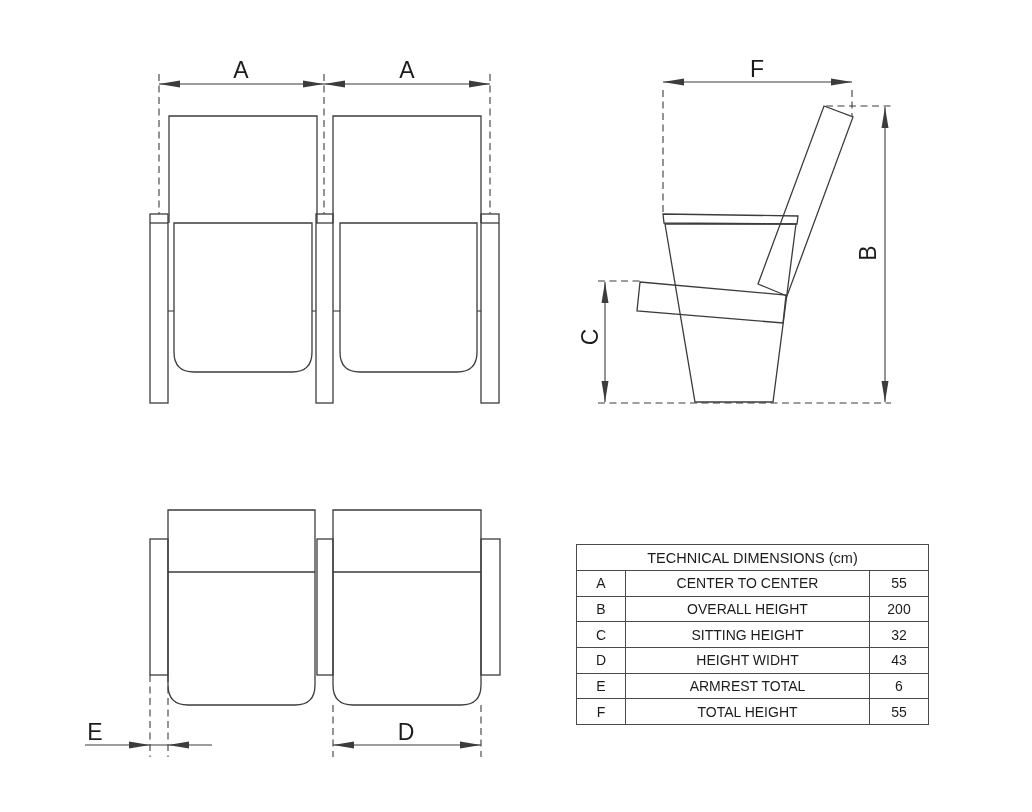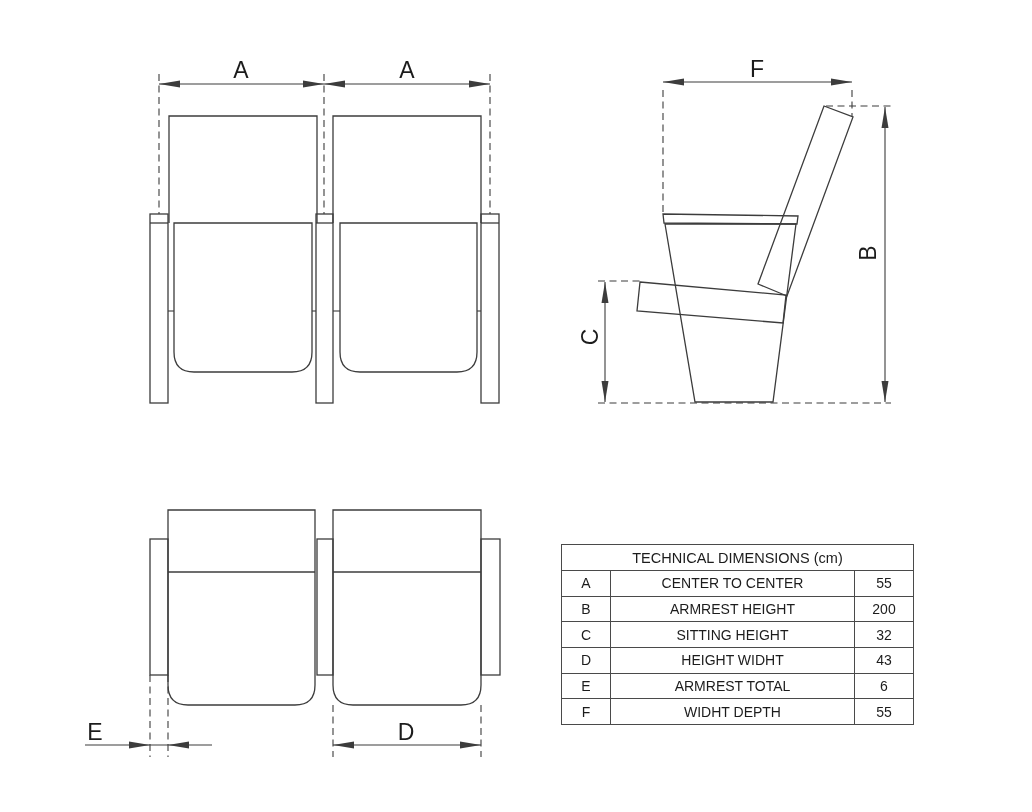--- a/index.html
+++ b/index.html
@@ -21,21 +21,21 @@
   .thin{stroke-width:1.1;}
   .dash{stroke:var(--line);stroke-width:1.1;fill:none;stroke-dasharray:7 4.5;}
   .arr{fill:var(--line);stroke:none;}
   .dimtext{
     fill:var(--text);
     font-family:"Liberation Sans",sans-serif;
     font-size:23px;
   }
   
   #dim-table{
-    position:absolute;left:561px;top:544px;width:352px;height:180px;
+    position:absolute;left:576px;top:544px;width:352px;height:180px;
   }
   #dim-table table{
     border-collapse:collapse;table-layout:fixed;
     width:352px;height:180px;
   }
   #dim-table td{
     border:1.4px solid #4a4a4a;
     text-align:center;vertical-align:middle;
     font-size:14px;color:var(--text);
     padding:0;overflow:hidden;white-space:nowrap;
@@ -170,40 +170,40 @@
           <tr class="hdr">
         <td colspan="3">TECHNICAL DIMENSIONS (cm)</td>
       </tr>
       <tr>
         <td>A</td>
         <td>CENTER TO CENTER</td>
         <td>55</td>
       </tr>
       <tr>
         <td>B</td>
-        <td>ARMREST HEIGHT</td>
+        <td>OVERALL HEIGHT</td>
         <td>200</td>
       </tr>
       <tr>
         <td>C</td>
         <td>SITTING HEIGHT</td>
         <td>32</td>
       </tr>
       <tr>
         <td>D</td>
         <td>HEIGHT WIDHT</td>
         <td>43</td>
       </tr>
       <tr>
         <td>E</td>
         <td>ARMREST TOTAL</td>
         <td>6</td>
       </tr>
       <tr>
         <td>F</td>
-        <td>WIDHT DEPTH</td>
+        <td>TOTAL HEIGHT</td>
         <td>55</td>
       </tr>
     </tbody>
       </table>
   </div>
 
 </div>
 
 </body></html>

